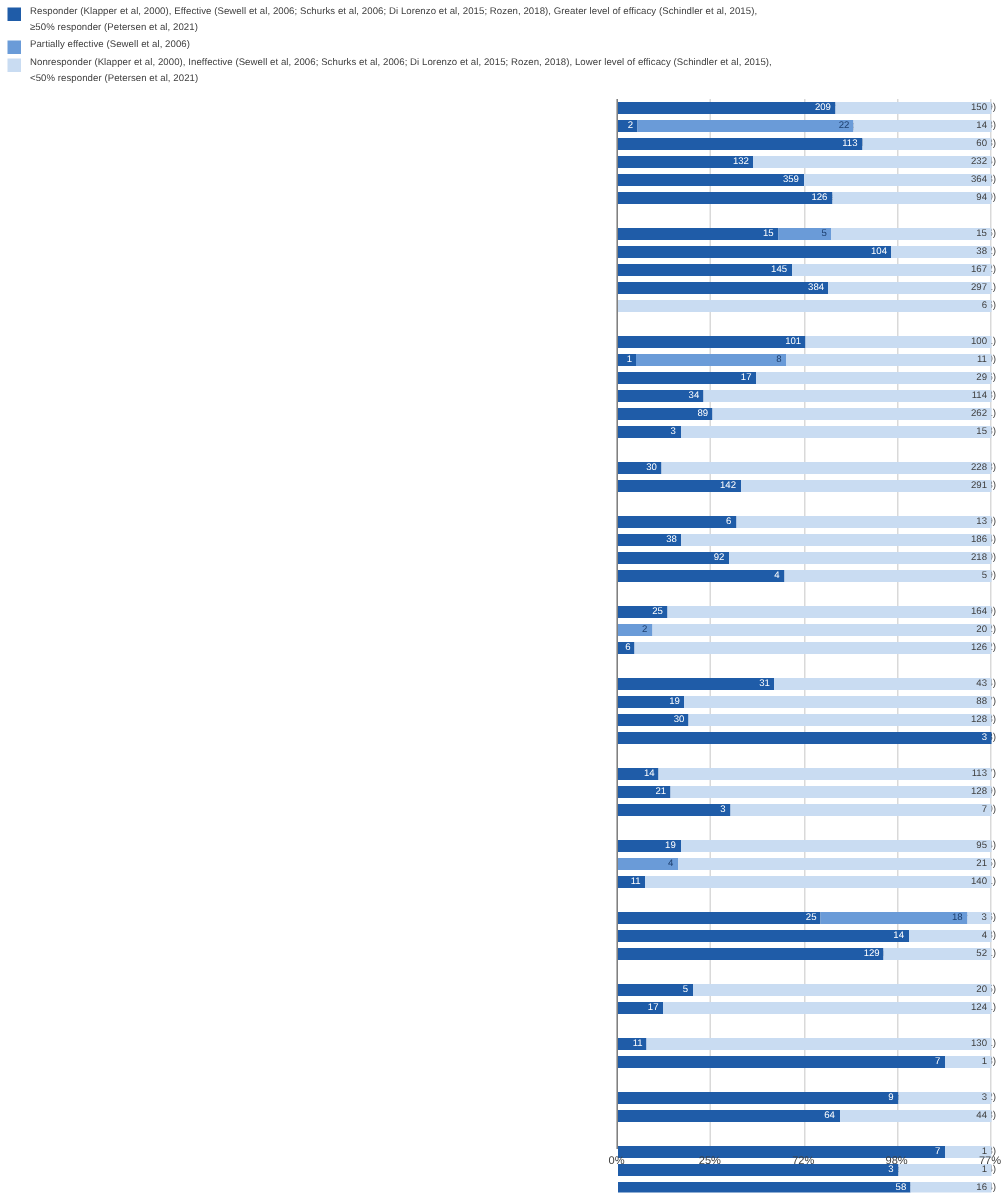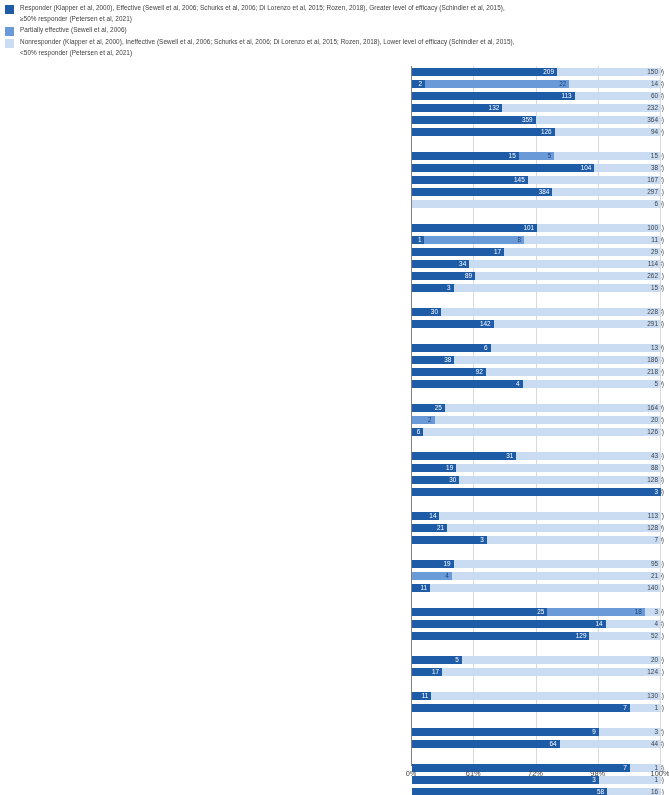--- a/index.html
+++ b/index.html
@@ -646,20 +646,20 @@
               <span class="seg-val">58</span>
             </div>
             <div class="seg s2" style="width: 21.6216%;">
               <span class="seg-val">16</span>
             </div>
           </div>
         </div>
       </div>
     <div class="xaxis" id="xaxis">
         <div class="xtick" style="left: 411px;">0%</div>
-        <div class="xtick" style="left: 473.25px;">61%</div>
+        <div class="xtick" style="left: 473.25px;">25%</div>
         <div class="xtick" style="left: 535.5px;">72%</div>
         <div class="xtick" style="left: 597.75px;">98%</div>
-        <div class="xtick" style="left: 660px;">100%</div>
+        <div class="xtick" style="left: 660px;">77%</div>
       </div>
   </div>
 
 </div>
 
 </body></html>

